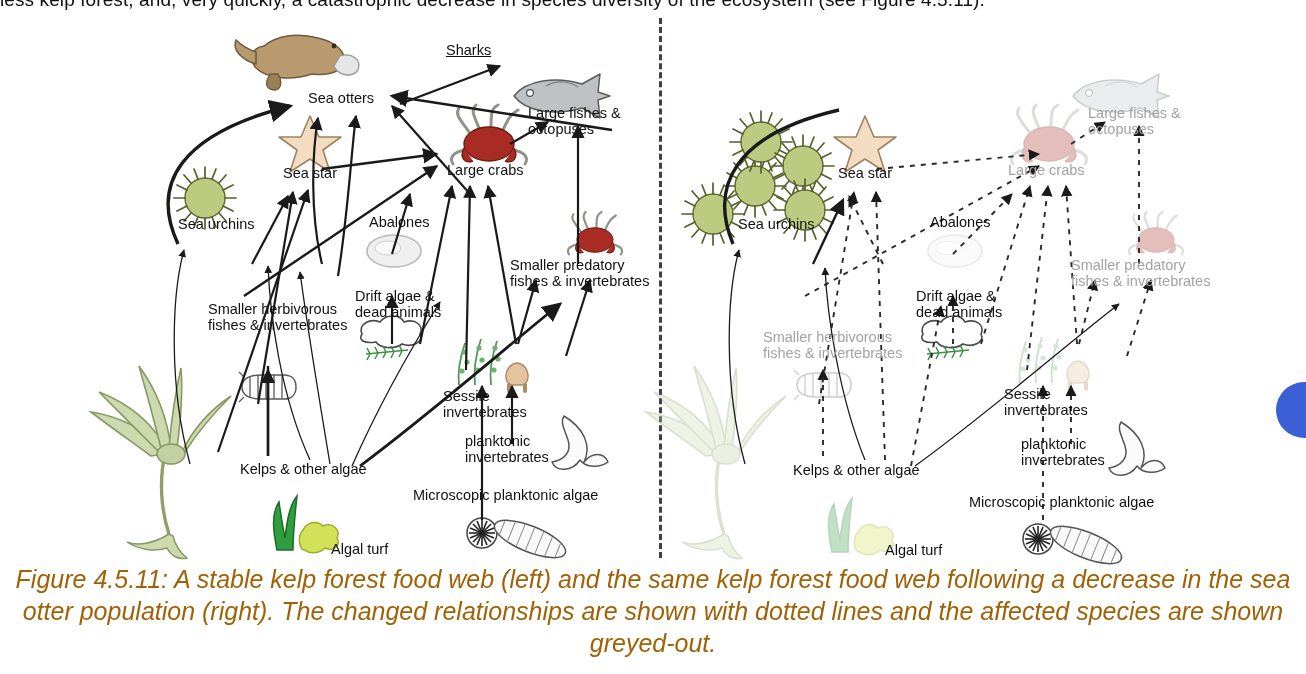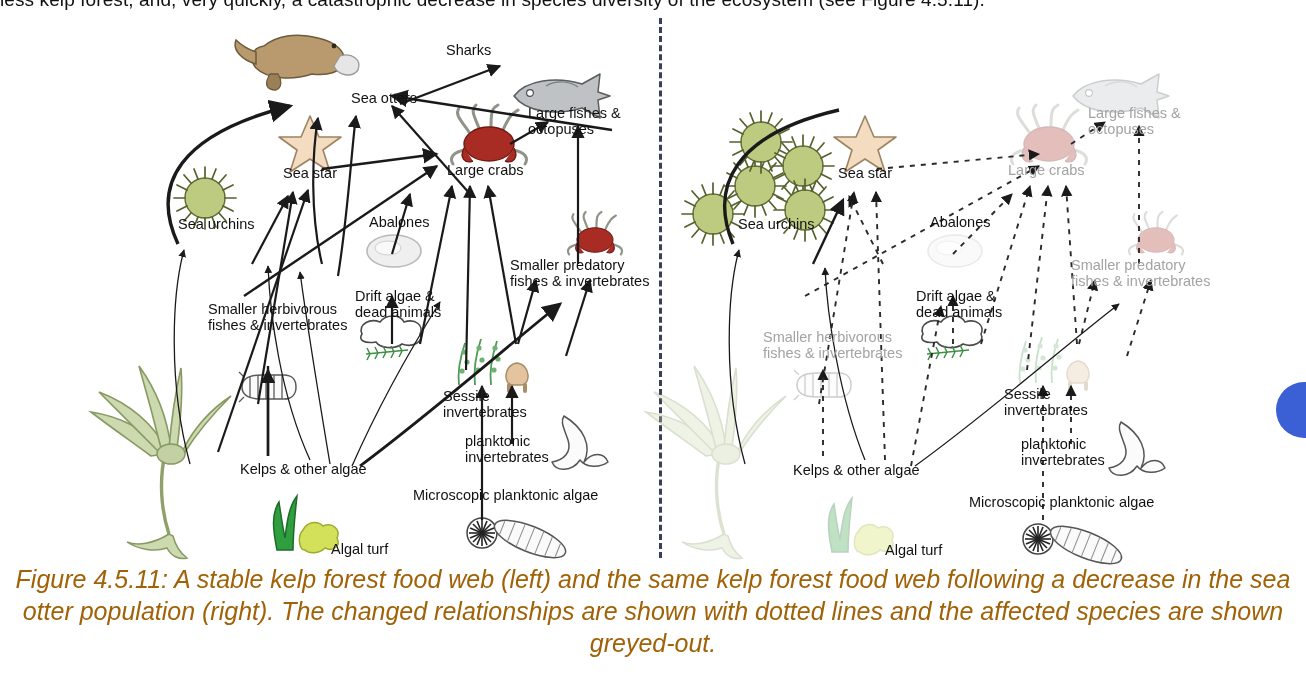--- a/index.html
+++ b/index.html
@@ -287,22 +287,22 @@
         <path d="M190,450 C168,370 172,280 184,236" stroke-width="1.3"></path>
         <path d="M310,446 C280,380 270,300 268,252" stroke-width="1.3"></path>
         <path d="M330,450 C320,390 308,318 300,258" stroke-width="1.3"></path>
         <path d="M352,452 C382,384 420,320 440,288" stroke-width="1.3"></path>
         <path d="M360,452 C430,400 510,330 560,290" stroke-width="2.8" marker-end="url(#ahT)"></path>
         <path d="M482,506 L482,372" stroke-width="2.2"></path>
         <path d="M512,430 L512,372" stroke-width="2.2"></path>
       </g>
     </svg>
 
-    <div class="lbl" style="left:446px;top:28px;">Sharks</div>
-    <div class="lbl" style="left:308px;top:76px;margin-left:43px;">Sea otters</div>
+    <div class="lbl" style="left:446px;top:28px;text-decoration:underline;">Sharks</div>
+    <div class="lbl" style="left:308px;top:76px;">Sea otters</div>
     <div class="lbl" style="left:528px;top:91px;">Large fishes &amp;
 octopuses</div>
     <div class="lbl" style="left:283px;top:151px;">Sea star</div>
     <div class="lbl" style="left:447px;top:148px;">Large crabs</div>
     <div class="lbl" style="left:178px;top:202px;">Sea urchins</div>
     <div class="lbl" style="left:369px;top:200px;">Abalones</div>
     <div class="lbl" style="left:510px;top:243px;">Smaller predatory
 fishes &amp; invertebrates</div>
     <div class="lbl" style="left:355px;top:274px;">Drift algae &amp;
 dead animals</div>

